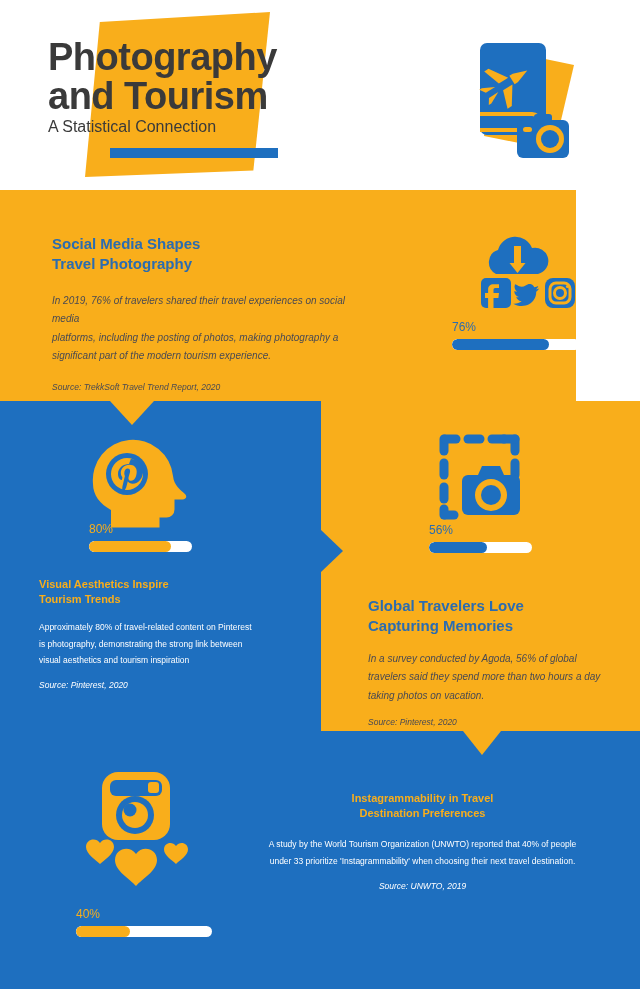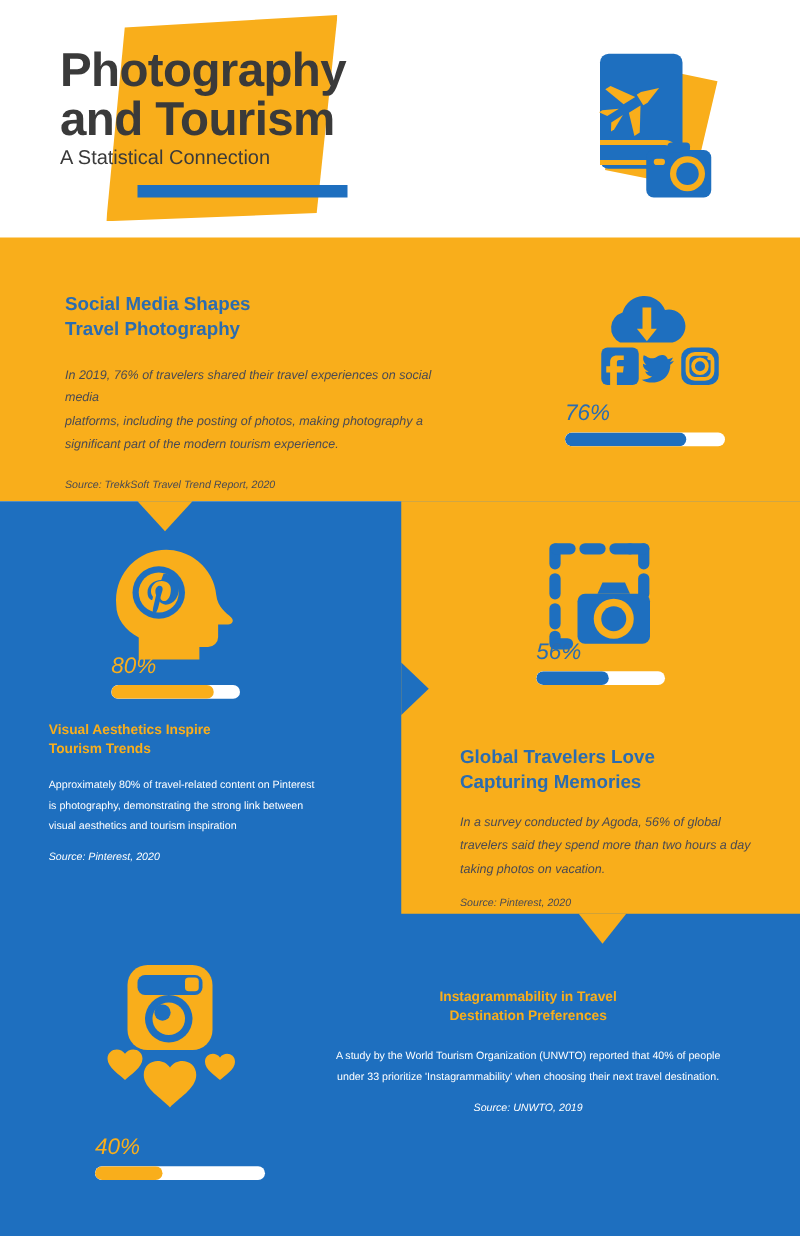--- a/index.html
+++ b/index.html
@@ -49,21 +49,21 @@
     background:#1E6FBF;
   }
 
   
   .hdr-icon{
     position:absolute;left:462px;top:32px;width:125px;height:135px;
   }
 
   
   #sec1{
-    position:absolute;left:0;top:190px;width:640px;height:211px;
+    position:absolute;left:0;top:190px;width:576px;height:211px;
     background:#F9AE1B;
   }
   .sec1-notch{
     position:absolute;left:110px;top:401px;
     width:0;height:0;
     border-left:22px solid transparent;
     border-right:22px solid transparent;
     border-top:24px solid #F9AE1B;
     z-index:5;
   }
@@ -127,21 +127,21 @@
   .sec3-notch{
     position:absolute;left:463px;top:731px;
     width:0;height:0;
     border-left:19px solid transparent;
     border-right:19px solid transparent;
     border-top:24px solid #F9AE1B;
     z-index:6;
   }
 
   
-  .pct-label{font-size:18px;font-weight:normal;font-style:italic;}
+  .pct-label{font-size:12px;font-weight:normal;}
   .pct-blue{color:#2B6CB0;}
   .pct-yellow{color:#F9AE1B;}
   .bar-track{
     position:relative;
     height:11px;
     border-radius:6px;
     background:#FFFFFF;
     overflow:hidden;
   }
   .bar-fill{
@@ -341,21 +341,21 @@
           <line x1="81" y1="32" x2="81" y2="44"></line>
         </g>
 
         <rect x="28" y="44" width="58" height="40" rx="6" fill="#1E6FBF"></rect>
         <path d="M44 44 l4 -9 h18 l4 9 z" fill="#1E6FBF"></path>
         <circle cx="57" cy="64" r="16" fill="#F9AE1B"></circle>
         <circle cx="57" cy="64" r="10" fill="#1E6FBF"></circle>
       </svg>
     </div>
 
-    <div class="abs" style="left:108px;top:110px;">
+    <div class="abs" style="left:108px;top:122px;">
       <div class="pct-label pct-blue">56%</div>
       <div class="bar-track" style="width:103px;margin-top:5px;">
         <div class="bar-fill fill-blue" style="width:56%;"></div>
       </div>
     </div>
 
     <div class="abs" style="left:47px;top:195px;width:250px;">
       <div class="s-head-blue">Global Travelers Love
 Capturing Memories</div>
       <div class="s-body-dark" style="margin-top:14px;">In a survey conducted by Agoda, 56% of global

